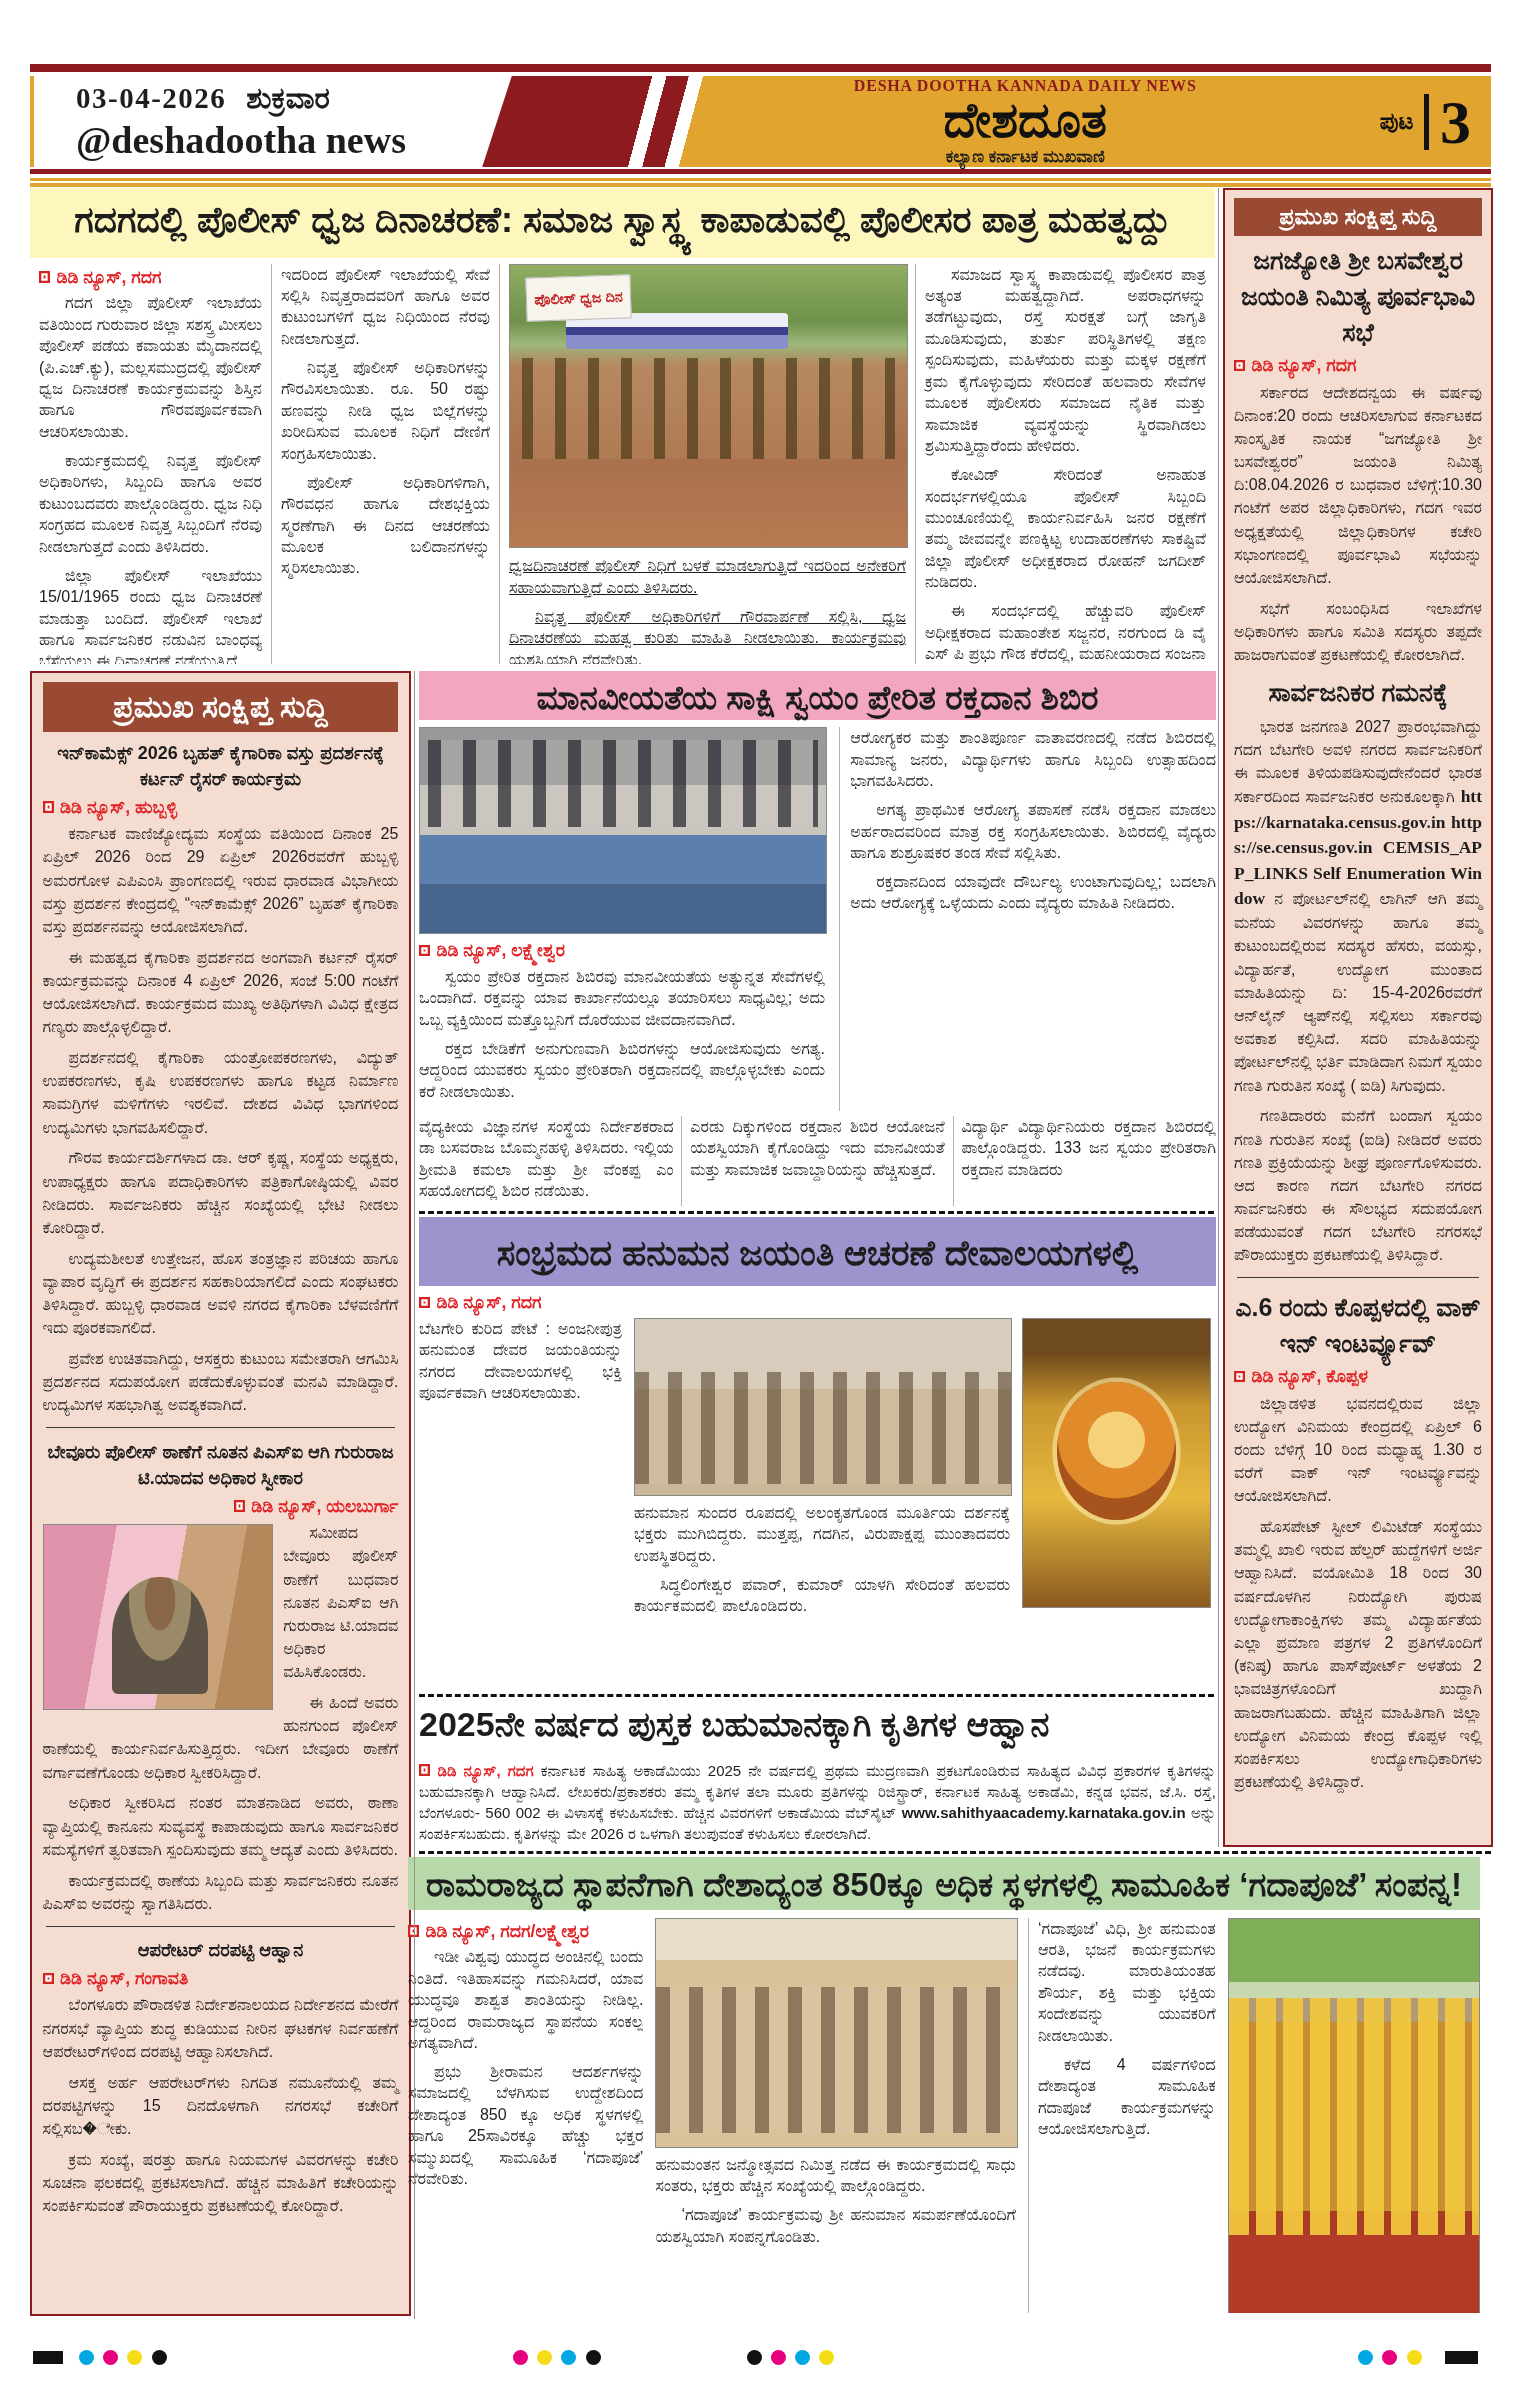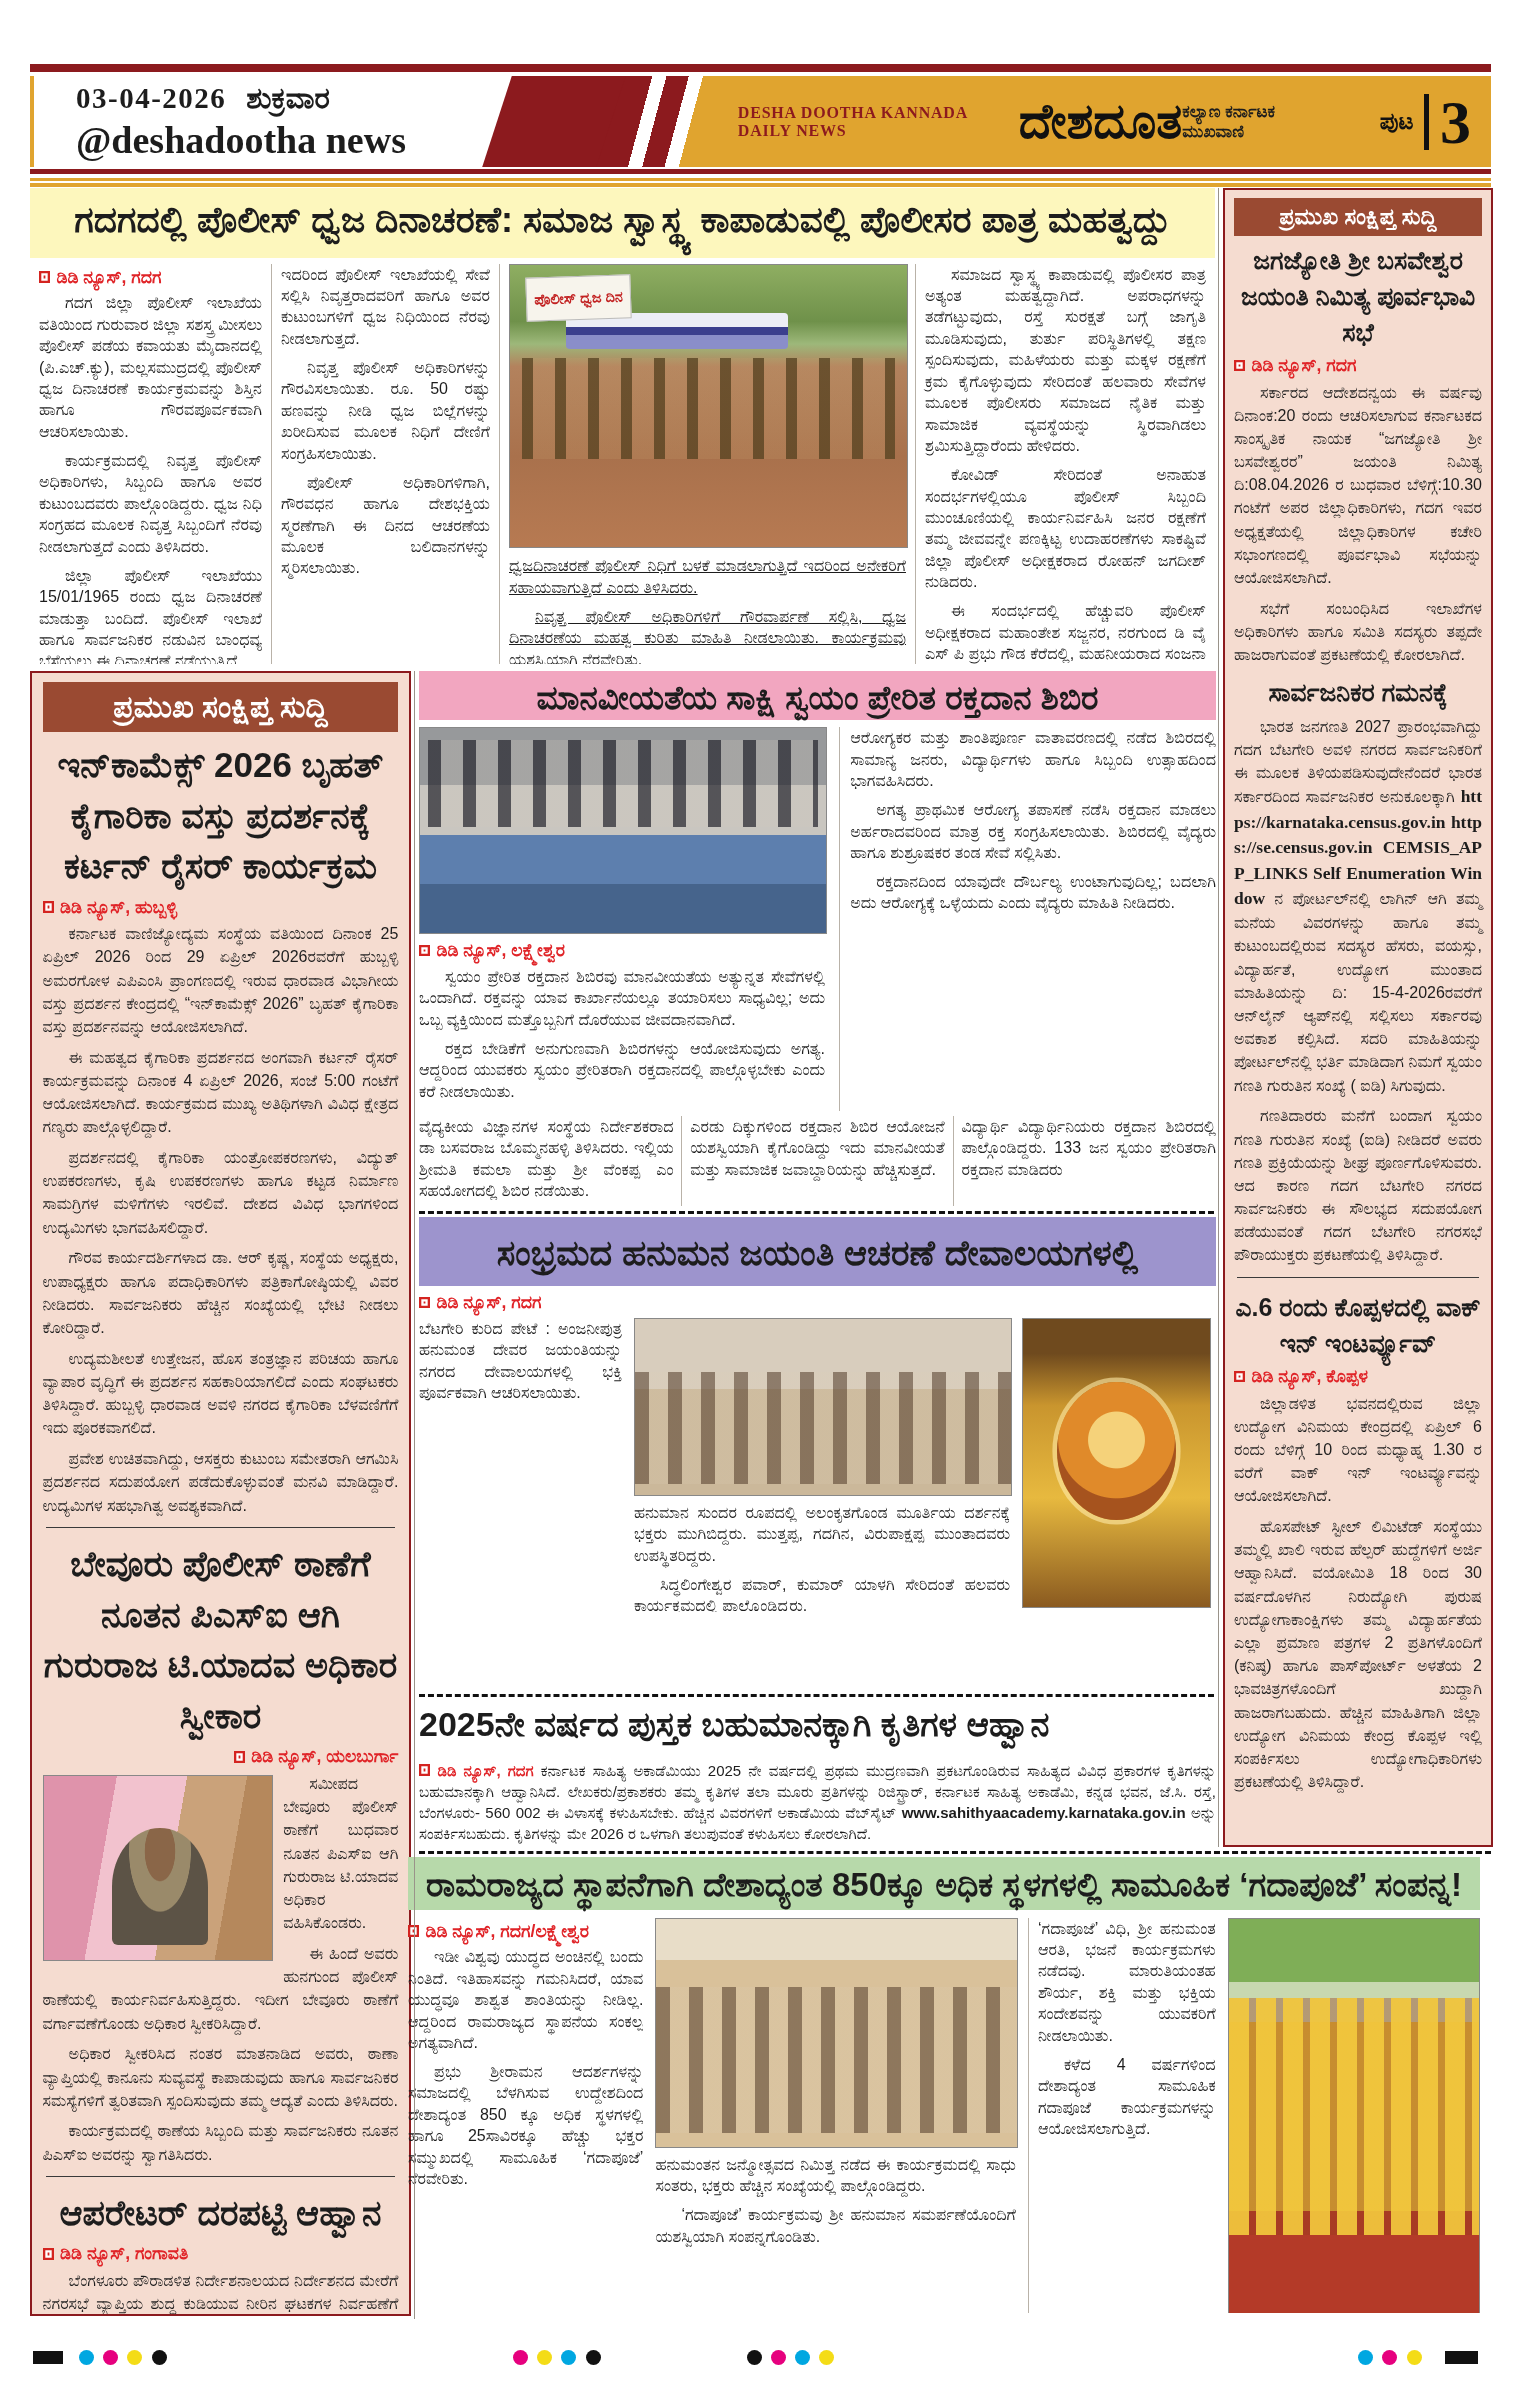--- a/index.html
+++ b/index.html
@@ -4,21 +4,21 @@
 <title>Desha Dootha Page 3</title>
 <style>
   html,body{margin:0;padding:0;background:#ffffff;}
   .page{position:relative;width:1524px;height:2401px;background:#fff;overflow:hidden;
         font-family:"Liberation Sans","DejaVu Sans",sans-serif;color:#1d1d1d;}
   
   .masthead{position:absolute;left:30px;top:64px;width:1461px;height:123px;}
   .mh-topbar{position:absolute;left:0;top:0;width:100%;height:7.6px;background:#8c1a1e;}
   .mh-center{position:absolute;left:470px;top:12px;width:991px;height:91px;
      background:linear-gradient(105deg,#8c1a1e 0 15%,#ffffff 15% 16.4%,#8c1a1e 16.4% 18.6%,#ffffff 18.6% 20%,#e0a42f 20% 100%);}
-  .mh-center-text{position:absolute;left:24%;right:18%;top:0;bottom:0;display:flex;flex-direction:row;align-items:center;justify-content:flex-start;}
+  .mh-center-text{position:absolute;left:24%;right:18%;top:0;bottom:0;display:flex;flex-direction:column;align-items:center;justify-content:center;}
   .mh-tagline{font-family:"Liberation Serif","DejaVu Serif",serif;font-weight:bold;font-size:16px;letter-spacing:0.8px;color:#8c1a1e;}
   .mh-title{font-weight:bold;font-size:49px;line-height:1.0;color:#111;margin:1.5px 0;}
   .mh-subtitle{font-weight:bold;font-size:16.7px;color:#1d1d1d;}
   .mh-page{position:absolute;right:20px;top:0;bottom:0;display:flex;align-items:center;gap:10.6px;}
   .mh-page-label{font-weight:bold;font-size:23px;color:#111;}
   .mh-page-bar{width:5.3px;height:56px;background:#111;}
   .mh-page-num{font-family:"Liberation Serif","DejaVu Serif",serif;font-weight:bold;font-size:62px;color:#111;line-height:1;}
   .mh-left{position:absolute;left:0;top:12px;width:531px;height:91px;background:#fff;
      border-left:4.6px solid #e0a42f;z-index:2;padding-left:42px;box-sizing:border-box;}
   .mh-left::after{content:'';position:absolute;right:-50px;top:0;height:100%;width:114px;background:#8c1a1e;transform:skewX(-18deg);}
@@ -55,21 +55,21 @@
      display:flex;align-items:center;justify-content:center;font-weight:bold;font-size:14.4px;transform:rotate(-2deg);text-align:center;}
   .mcaption{margin-top:7.6px;text-decoration:underline;}
   
   .panel{position:absolute;background:#f5dcd0;border:2.3px solid #8c1a1e;box-sizing:border-box;padding:9px 10.6px;overflow:hidden;}
   .panel-header{background:#9a4a32;color:#fff;font-weight:bold;text-align:center;}
   .left-briefs{left:30px;top:671px;width:381px;height:1645px;}
   .left-briefs .panel-header{font-size:30px;padding:7.6px 0;margin-bottom:7.6px;}
   .sidebar{left:1223px;top:188px;width:270px;height:1659px;padding:7.6px 9px;}
   .sidebar .panel-header{font-size:22px;padding:6px 0;margin-bottom:6px;}
   .p-head{font-weight:bold;text-align:center;line-height:1.45;}
-  .lb-head{font-size:35px;margin:4.6px 0;}
+  .lb-head{font-size:18px;margin:4.6px 0;}
   .sb-head{font-size:25px;margin:4.6px 0;}
   .panel .bt{font-size:16px;line-height:1.45;}
   .pdiv{border-top:1.5px solid #3a3a3a;margin:10.6px 3px;}
   .photo-officer{float:left;width:228px;height:184px;margin:3px 10.6px 4.6px 0;
      background:linear-gradient(100deg,#df93ab 0 28%,#f2c2ce 28% 55%,#caa27a 55% 78%,#b5885c 78% 100%);}
   .offfig{top:28%;left:30%;width:42%;height:64%;background:radial-gradient(ellipse at 50% 20%,#8a6648 0 22%,#9a8a6a 23% 45%,#5c5346 46% 100%);border-radius:50% 50% 6px 6px;}
   .sb-url{font-weight:bold;word-break:break-all;font-family:"Liberation Serif","DejaVu Serif",serif;font-size:17.5px;}
   
   .blood{position:absolute;left:419px;top:671px;width:797px;height:540px;overflow:hidden;}
   .blood-band{background:#f2a6c0;height:41px;padding-top:7.6px;font-size:33px;}

